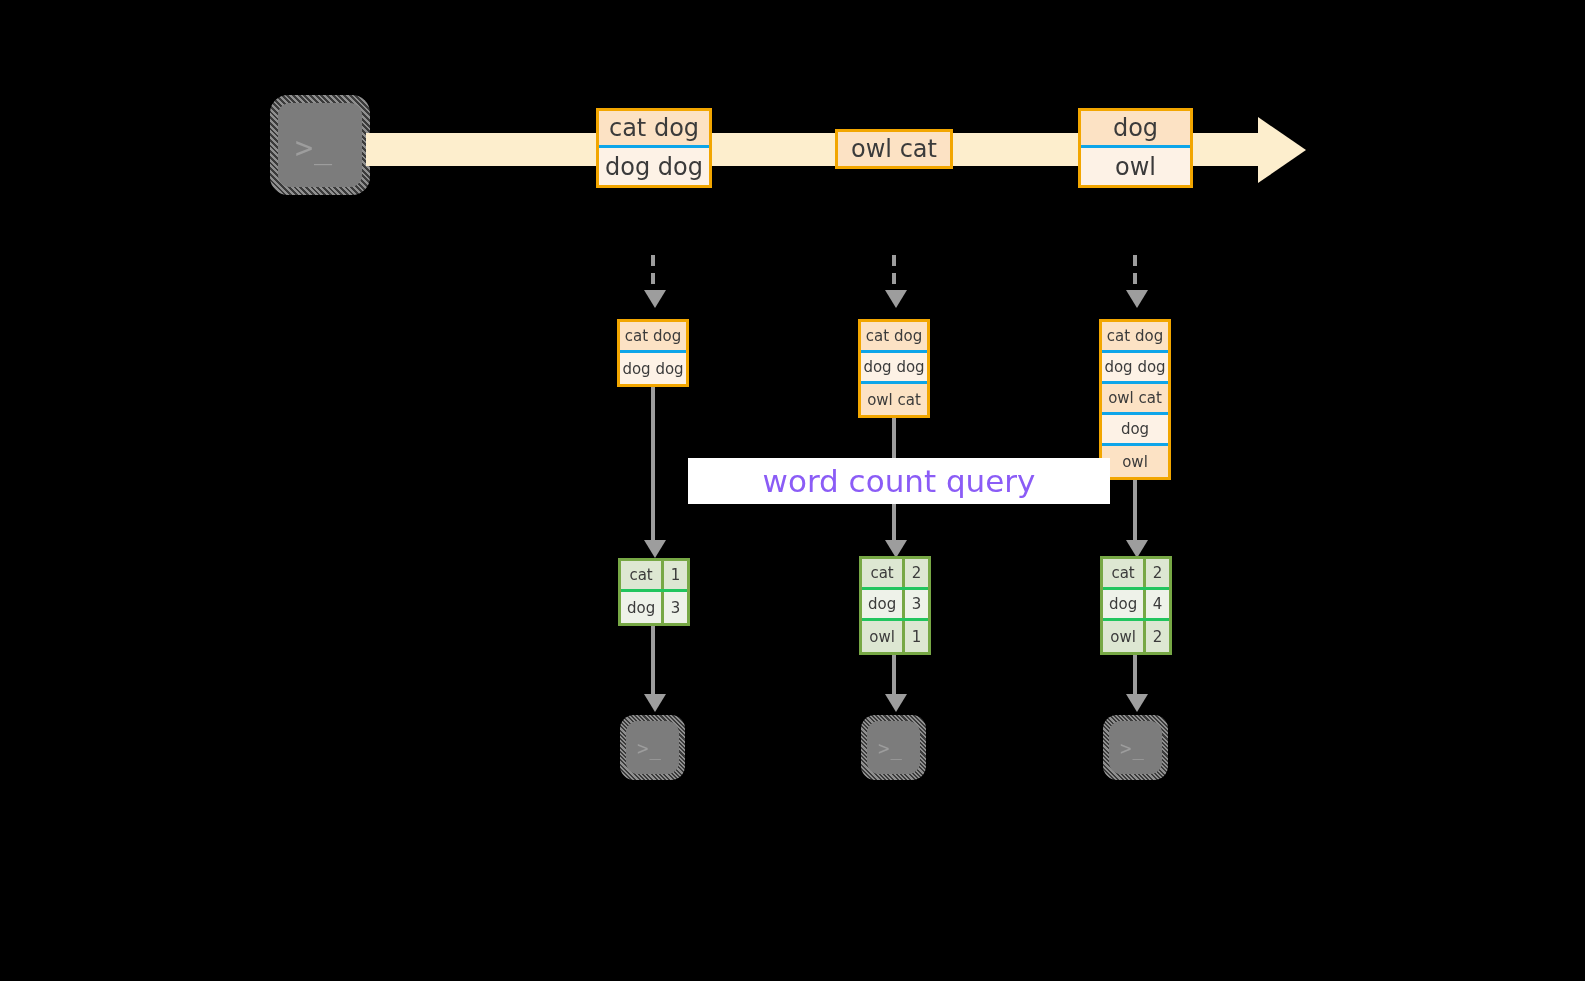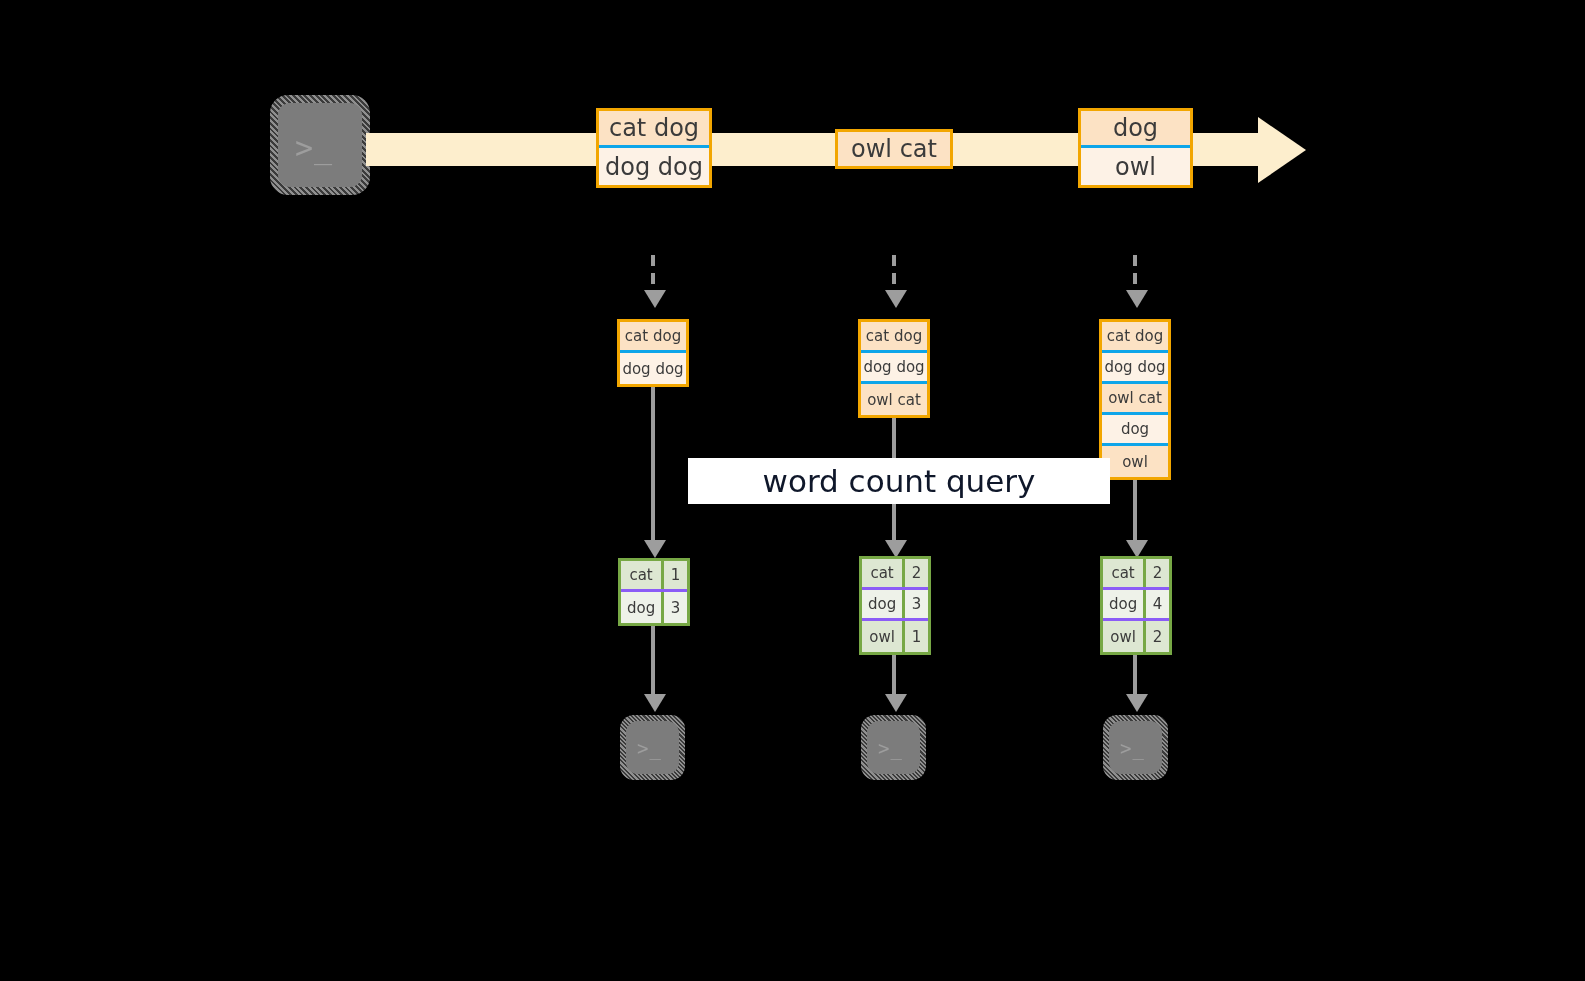--- a/index.html
+++ b/index.html
@@ -112,21 +112,21 @@
     border: 3px solid #77a845;
     box-sizing: border-box;
     background: #edf2e7;
     z-index: 4;
     display: flex;
     flex-direction: column;
   }
   .grow {
     display: flex;
     height: 31px;
-    border-bottom: 3px solid #8b5cf6;
+    border-bottom: 3px solid #22c55e;
     box-sizing: border-box;
   }
   .grow:last-child { border-bottom: none; }
   .gcell-word, .gcell-count {
     display: flex;
     align-items: center;
     justify-content: center;
     font-size: 15px;
     color: #3b3b3b;
     box-sizing: border-box;
@@ -166,21 +166,21 @@
     width: 422px;
     height: 46px;
     background: #ffffff;
     z-index: 5;
     display: flex;
     align-items: center;
     justify-content: center;
   }
   .query-band .label {
     font-size: 31px;
-    color: #0f172a;
+    color: #8b5cf6;
     white-space: nowrap;
   }
 </style>
 </head>
 <body>
 
 <div id="canvas">
 
   <div class="stream-bar"></div>
   <div class="stream-head"></div>

